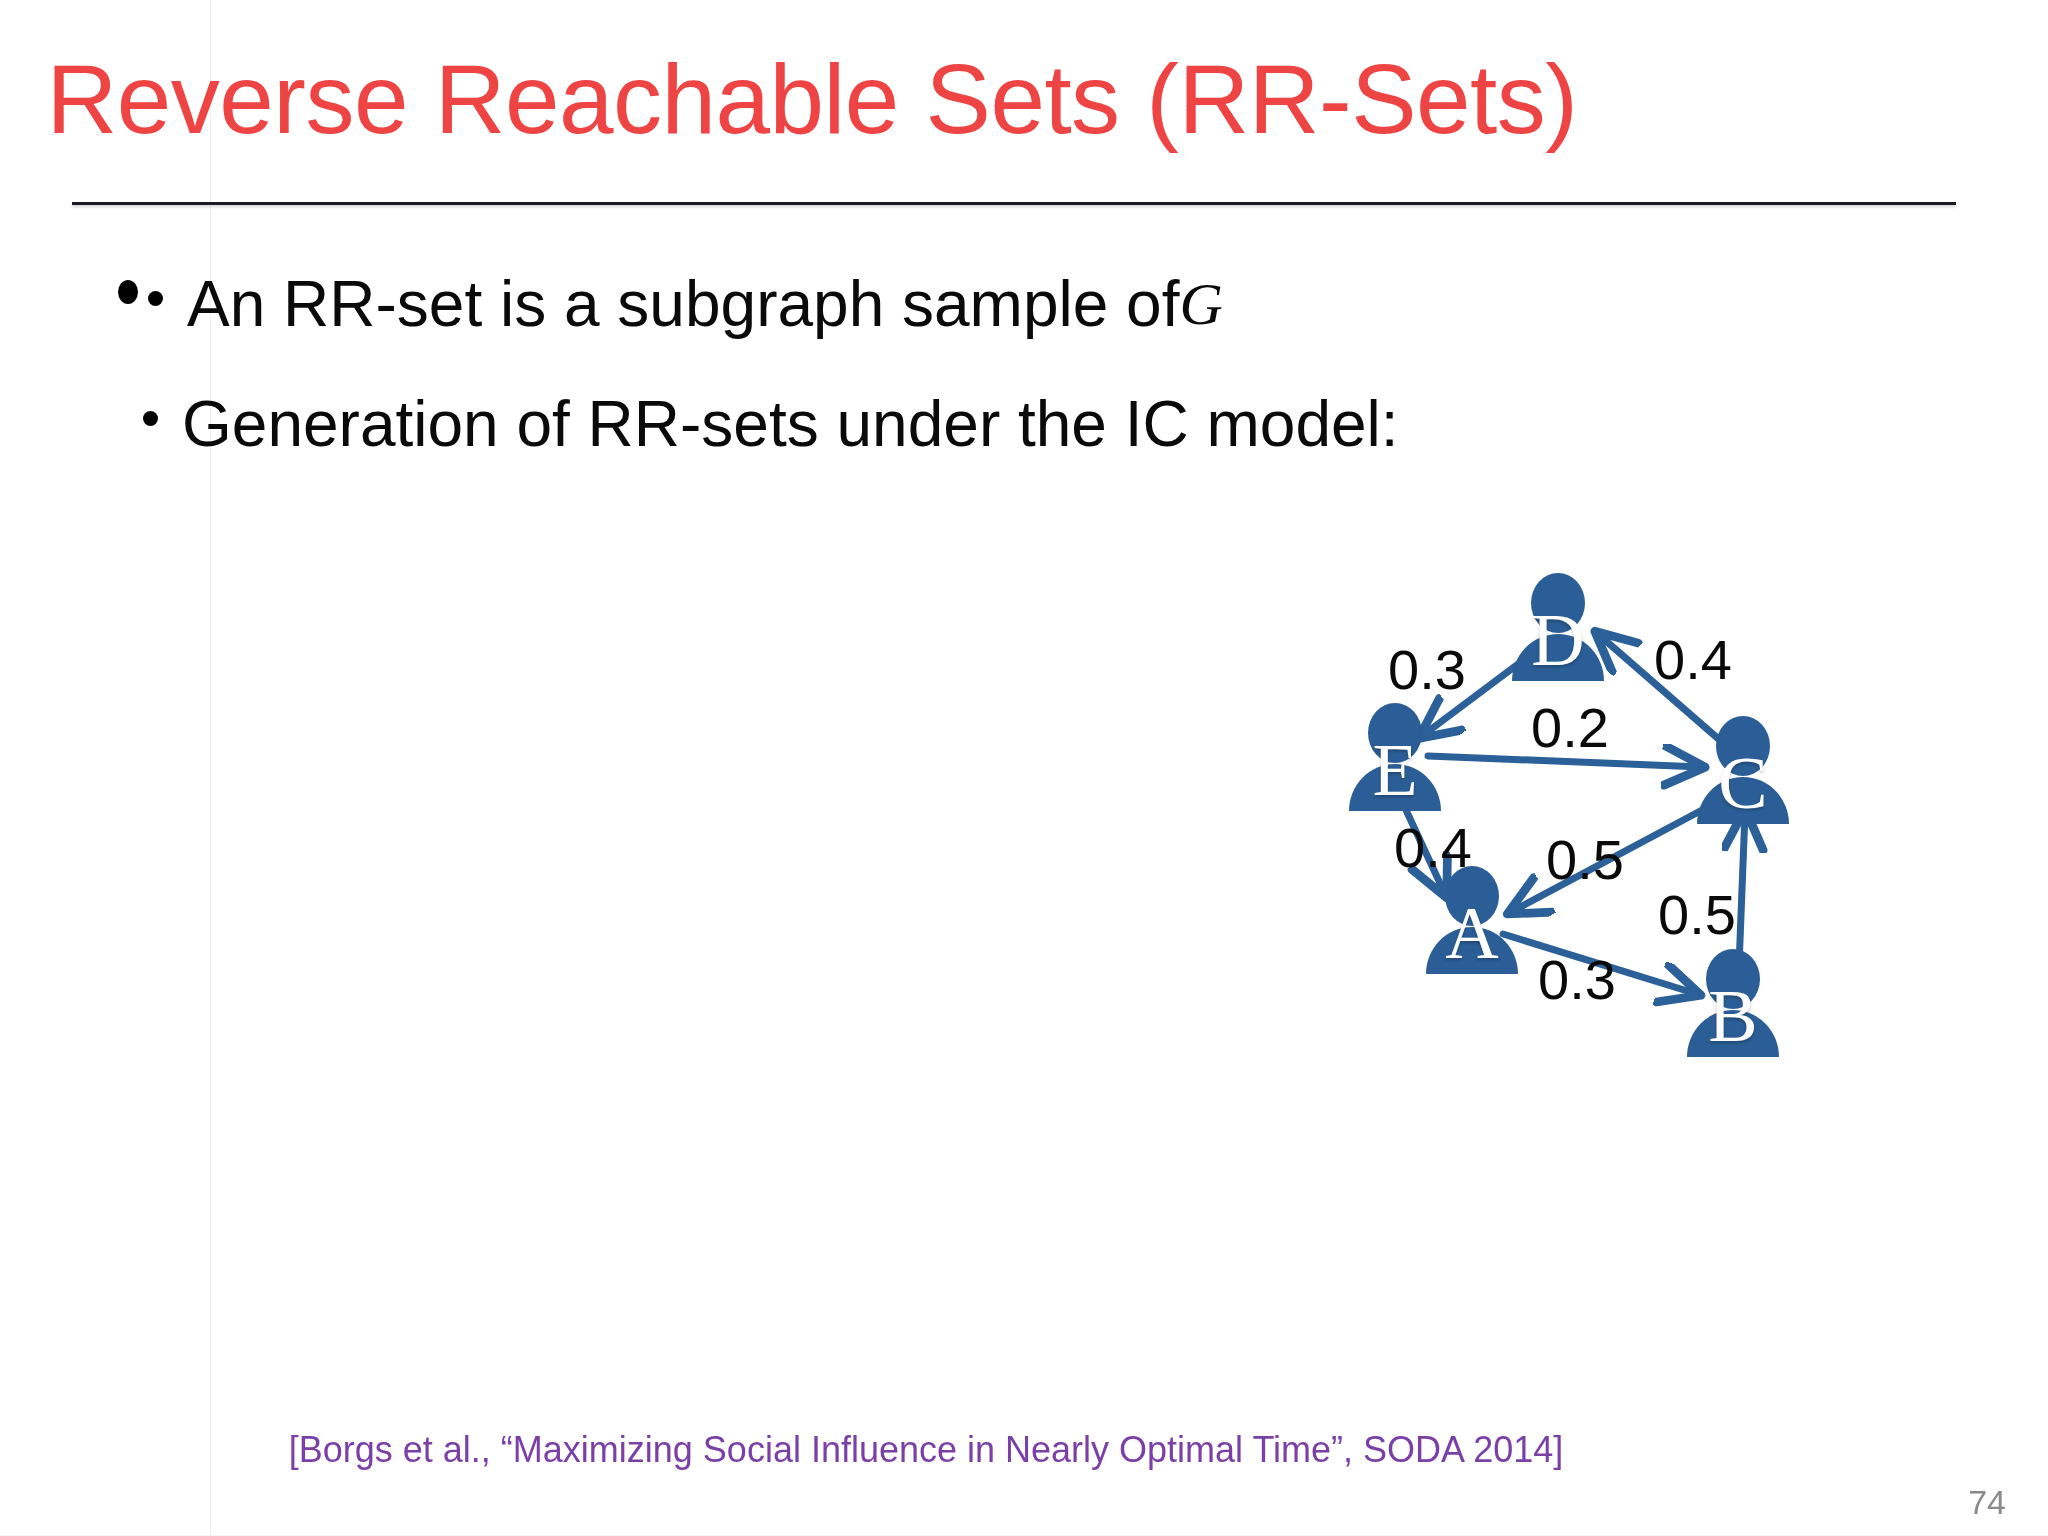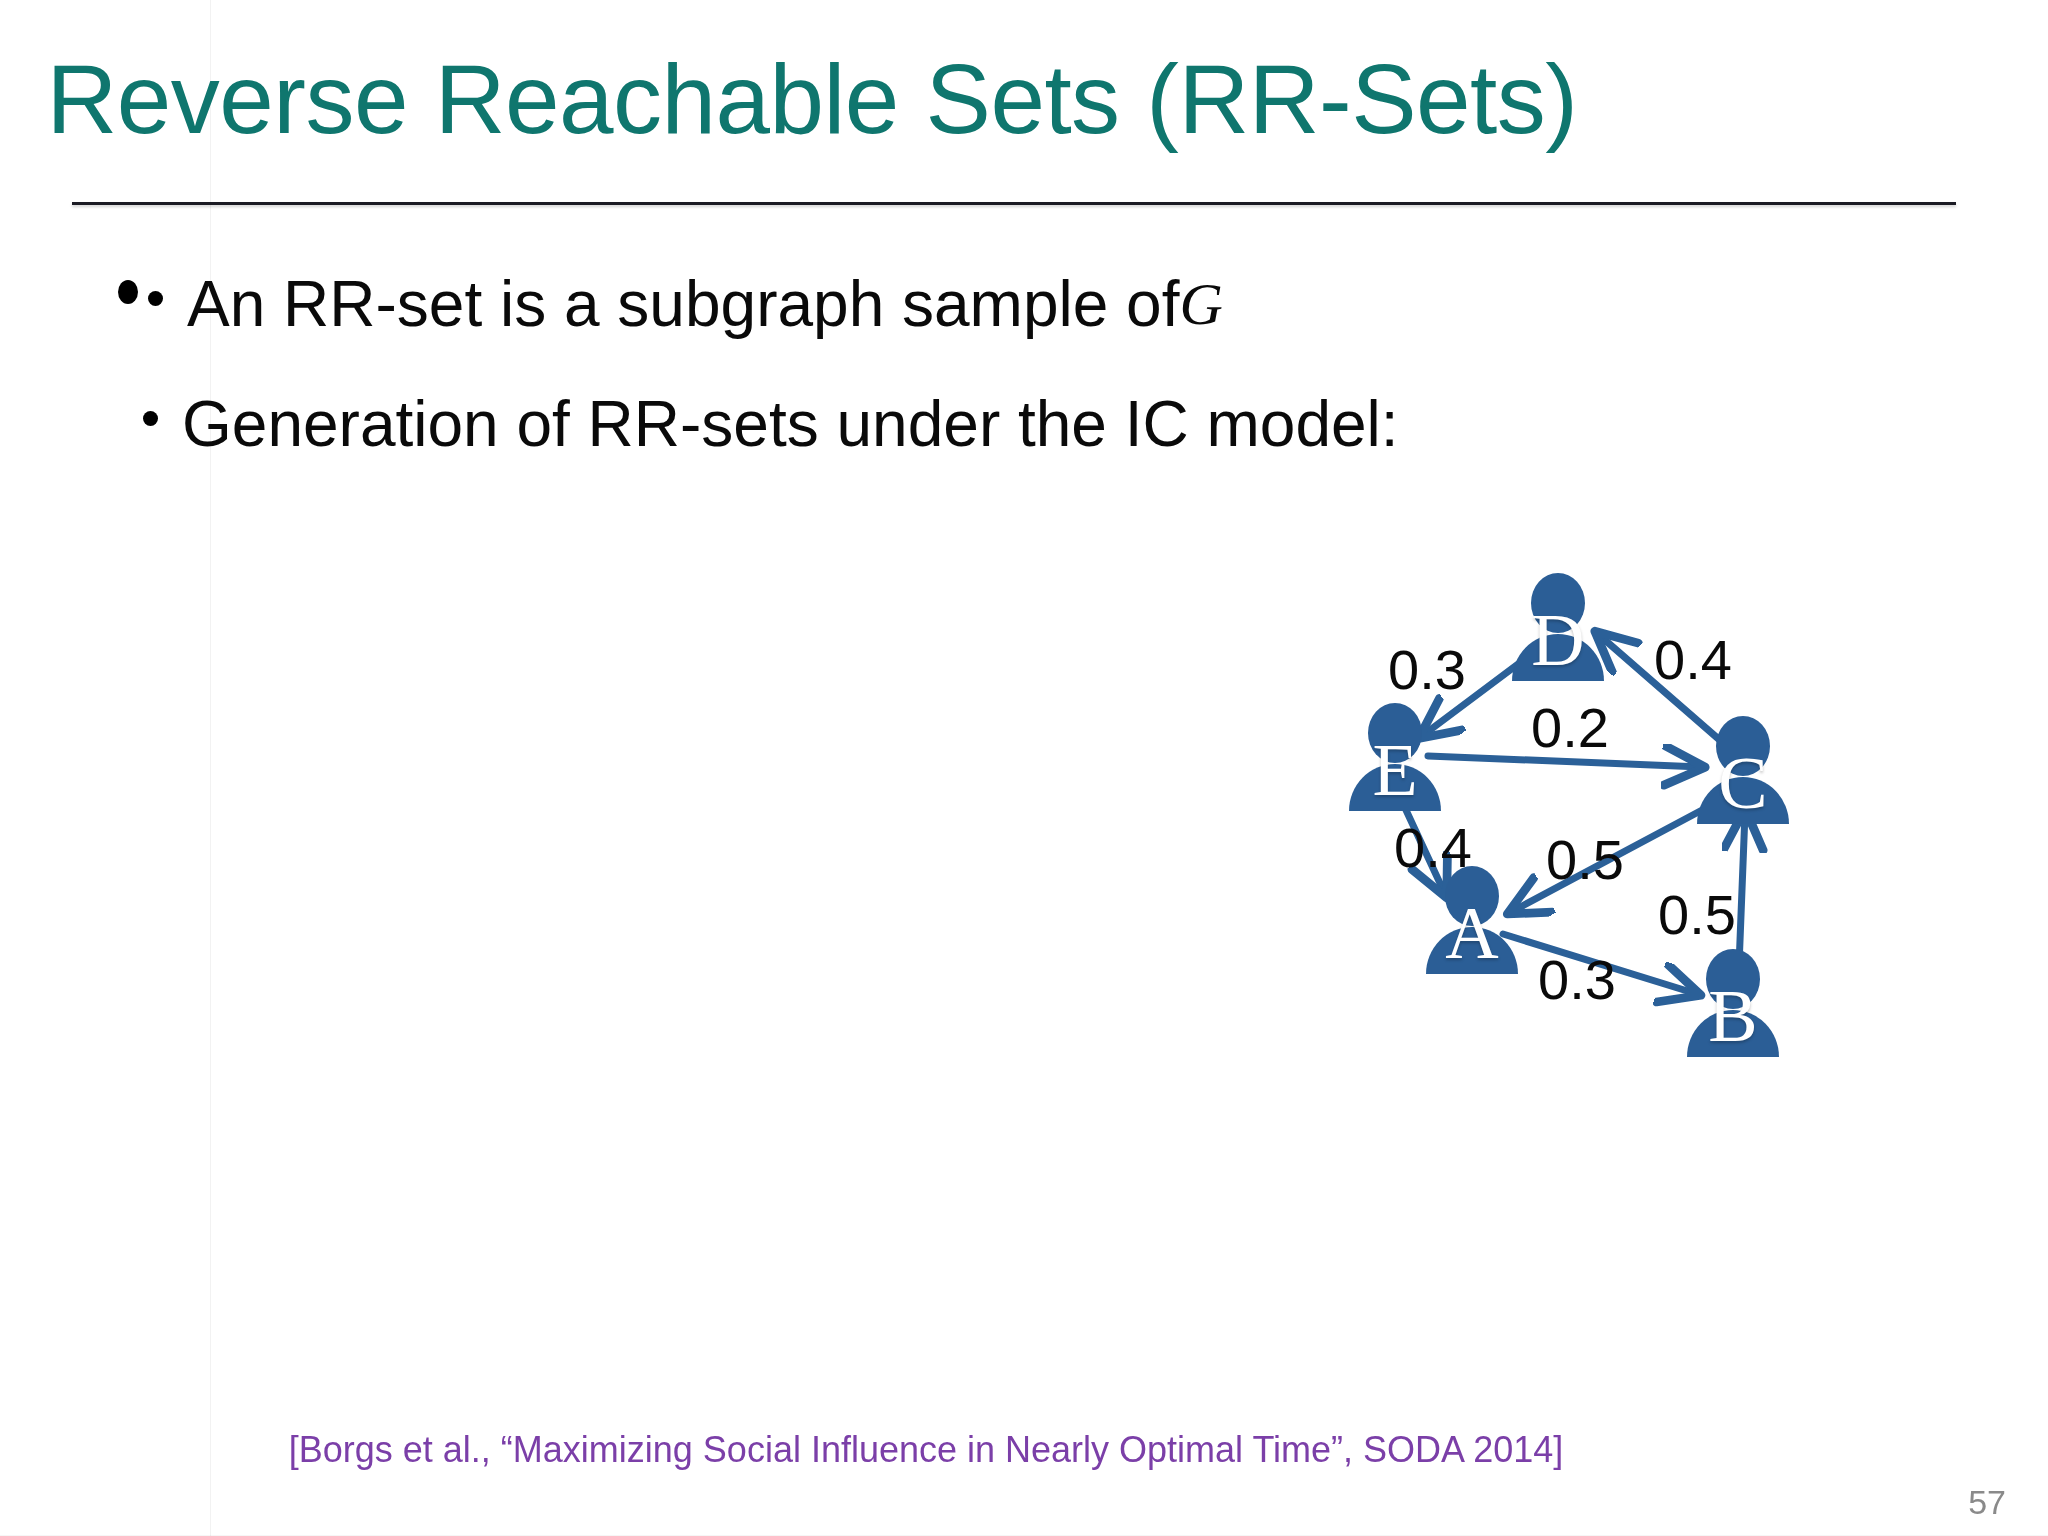--- a/index.html
+++ b/index.html
@@ -41,21 +41,21 @@
     background: rgba(0,0,0,0.035);
   }
 
   
   #title {
     position: absolute;
     left: 0;
     top: 44px;
     width: 1624px;
     text-align: center;
-    color: #0f766e;
+    color: #ef4444;
     font-size: 98px;
     line-height: 110px;
     font-weight: 400;
     letter-spacing: -0.5px;
     white-space: nowrap;
     font-family: "Liberation Sans", sans-serif;
   }
 
   #title-rule {
     position: absolute;
@@ -266,15 +266,15 @@
     <div class="edge-label" style="left:378px; top:100px;">0.4</div>
     <div class="edge-label" style="left:255px; top:168px;">0.2</div>
     <div class="edge-label" style="left:118px; top:288px;">0.4</div>
     <div class="edge-label" style="left:270px; top:300px;text-align:center;">0.5</div>
     <div class="edge-label" style="left:382px; top:355px;">0.5</div>
     <div class="edge-label" style="left:262px; top:420px;">0.3</div>
   </div>
 
   <div id="citation">[Borgs et al., “Maximizing Social Influence in Nearly Optimal Time”, SODA 2014]</div>
 
-  <div id="page-number">57</div>
+  <div id="page-number">74</div>
 
 </div>
 
 </body></html>

